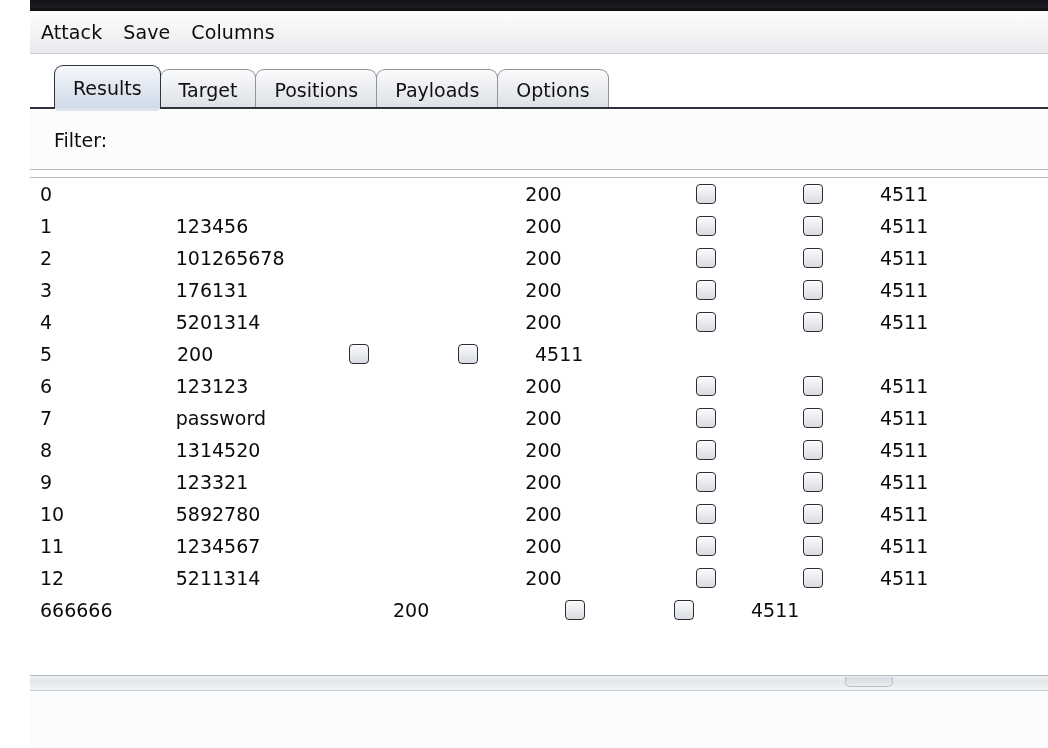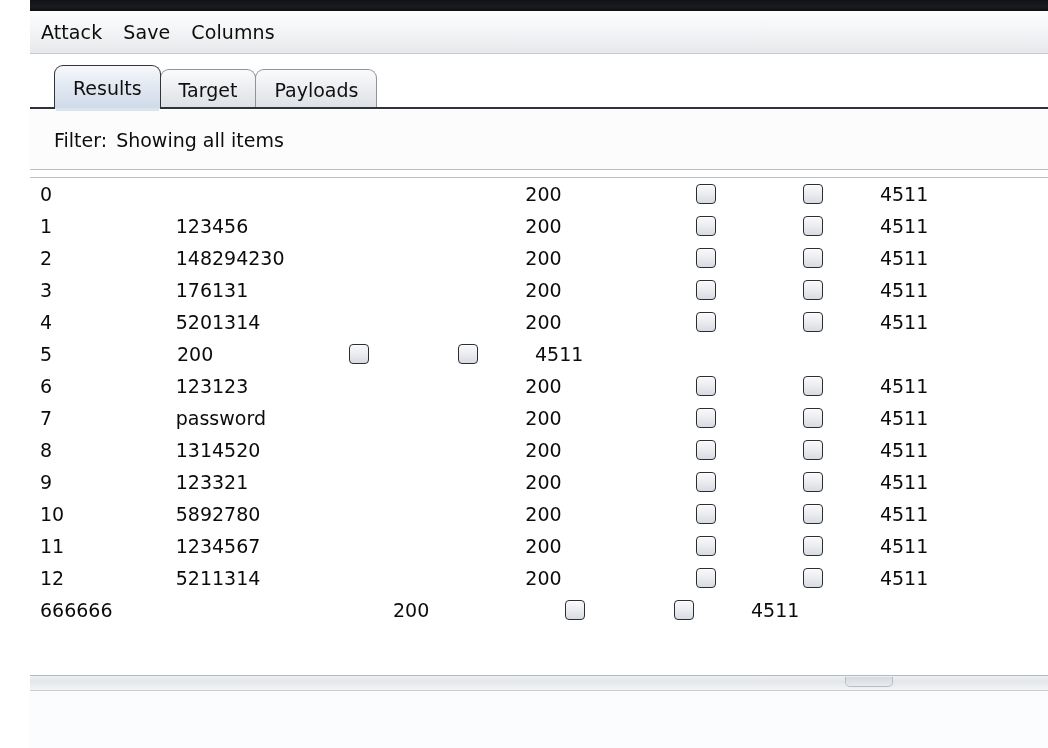--- a/index.html
+++ b/index.html
@@ -192,27 +192,28 @@
 
   <div class="menubar">
     <div class="menu-item">Attack</div>
     <div class="menu-item">Save</div>
     <div class="menu-item">Columns</div>
   </div>
 
   <div class="tabstrip">
     <div class="tab selected">Results</div>
     <div class="tab">Target</div>
+    <div class="tab">Positions</div>
     <div class="tab">Payloads</div>
+    <div class="tab">Options</div>
   </div>
   <div class="tabstrip-underline"></div>
 
   <div class="filterbar">
     <span class="filter-label">Filter:</span>
-    <span class="filter-value">Showing all items</span>
   </div>
 
   <div class="table-wrap">
 
 
     <div class="tbody" id="tbody">
         <div class="tr">
           <div class="td c-request">0</div>
           <div class="td c-payload"></div>
           <div class="td c-status">200</div>
@@ -233,21 +234,21 @@
             <span class="jcheck"></span>
           </div>
           <div class="td center c-timeout">
             <span class="jcheck"></span>
           </div>
           <div class="td c-length">4511</div>
           <div class="td c-comment"></div>
         </div>
         <div class="tr">
           <div class="td c-request">2</div>
-          <div class="td c-payload">148294230</div>
+          <div class="td c-payload">101265678</div>
           <div class="td c-status">200</div>
           <div class="td center c-error">
             <span class="jcheck"></span>
           </div>
           <div class="td center c-timeout">
             <span class="jcheck"></span>
           </div>
           <div class="td c-length">4511</div>
           <div class="td c-comment"></div>
         </div>

